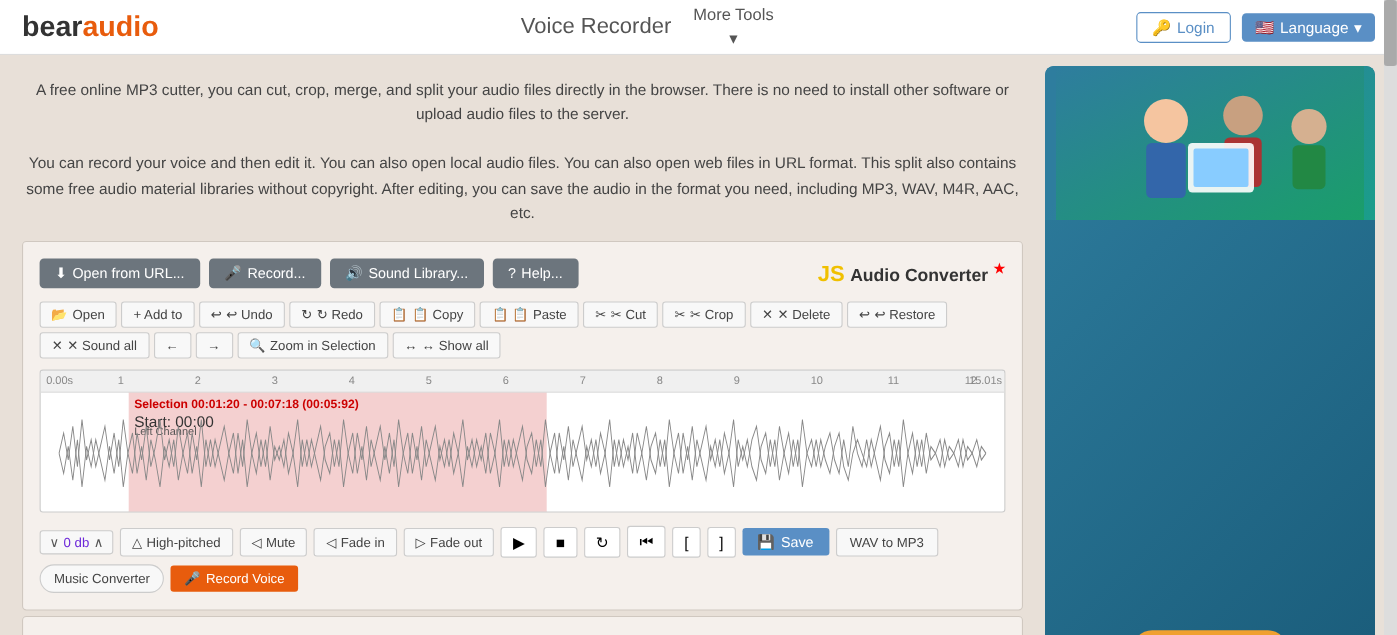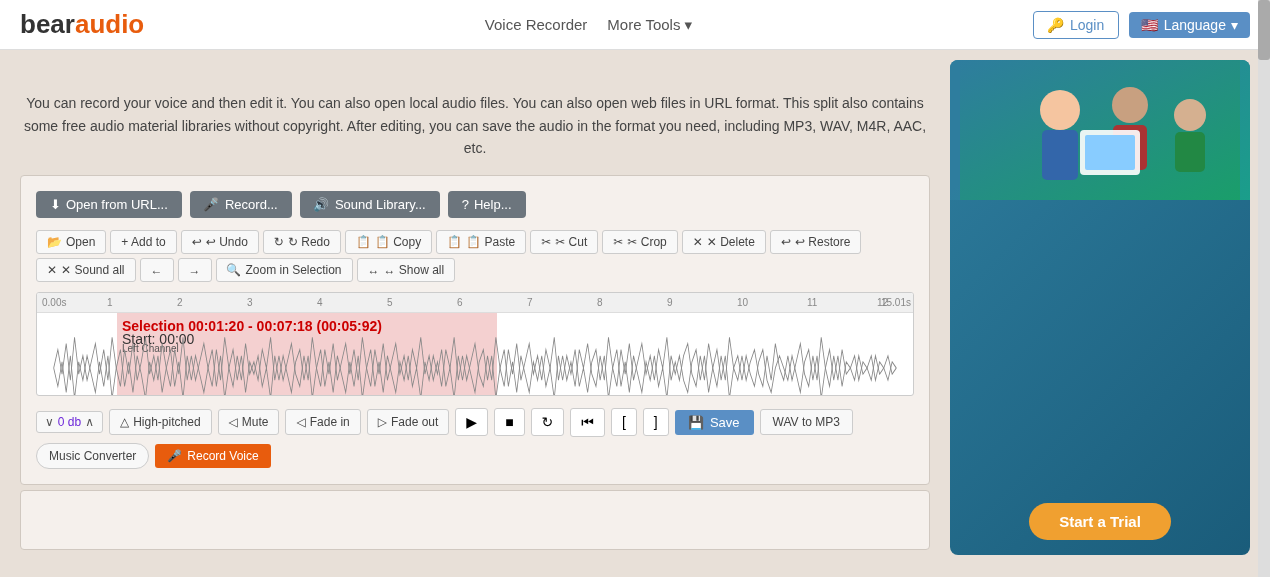--- a/index.html
+++ b/index.html
@@ -12,22 +12,22 @@
       display: flex;
       align-items: center;
       justify-content: space-between;
       padding: 8px 20px;
       height: 50px;
     }
     .logo { display: flex; align-items: center; }
     .logo-text { font-size: 26px; font-weight: bold; color: #333; }
     .logo-text span { color: #e85c0d; }
     .nav { display: flex; align-items: center; gap: 20px; }
-    .nav a { text-decoration: none; color: #555; font-size: 15px; }
-    .nav-dropdown { display: flex; align-items: flex-start; gap: 4px; cursor: pointer; color: #555; font-size: 15px; }
+    .nav a { text-decoration: none; color: #555; font-size: 20px; }
+    .nav-dropdown { display: flex; align-items: center; gap: 4px; cursor: pointer; color: #555; font-size: 15px; flex-direction: column; }
     .header-right { display: flex; align-items: center; gap: 10px; }
     .login-btn {
       background: transparent;
       border: 1px solid #5a8fc5;
       color: #5a8fc5;
       padding: 5px 14px;
       border-radius: 4px;
       cursor: pointer;
       font-size: 14px;
       display: flex; align-items: center; gap: 5px;
@@ -147,21 +147,21 @@
       cursor: pointer;
       font-size: 12px;
       display: flex; align-items: center; gap: 4px;
     }
 
     
     .waveform-container {
       background: #fff;
       border: 1px solid #ccc;
       border-radius: 3px;
-      height: 104px;
+      height: 130px;
       position: relative;
       overflow: hidden;
       margin-bottom: 12px;
     }
     .waveform-ruler {
       background: #f0f0f0;
       height: 20px;
       border-bottom: 1px solid #ddd;
       display: flex;
       align-items: center;
@@ -183,21 +183,21 @@
       left: 80px;
       width: 380px;
       height: 100%;
       background: rgba(220, 100, 100, 0.3);
       top: 0;
     }
     .selection-info {
       position: absolute;
       top: 5px;
       left: 85px;
-      font-size: 14px;
+      font-size: 11px;
       color: #c00;
       font-weight: bold;
     }
     .start-time {
       position: absolute;
       top: 18px;
       left: 85px;
       font-size: 14px;
       color: #333;
     }
@@ -355,20 +355,21 @@
       <span>🇺🇸</span>
       <span>Language</span>
       <span>▾</span>
     </button>
   </div>
 </div>
 
 <div class="main-content">
   <div class="left-content">
     <div class="description">
+      <p>A free online MP3 cutter, you can cut, crop, merge, and split your audio files directly in the browser. There is no need to install other software or upload audio files to the server.</p>
       <br>
       <p>You can record your voice and then edit it. You can also open local audio files. You can also open web files in URL format. This split also contains some free audio material libraries without copyright. After editing, you can save the audio in the format you need, including MP3, WAV, M4R, AAC, etc.</p>
     </div>
 
     <div class="editor-panel">
 
       <div class="top-toolbar">
         <button class="toolbar-btn">
           <span>⬇</span>
           <span>Open from URL...</span>
@@ -378,20 +379,25 @@
           <span>Record...</span>
         </button>
         <button class="toolbar-btn sound-btn">
           <span>🔊</span>
           <span>Sound Library...</span>
         </button>
         <button class="toolbar-btn help-btn">
           <span>?</span>
           <span>Help...</span>
         </button>
+        <div class="js-logo">
+          <span class="js-part" style="color:#f0c000; font-size:20px; font-weight:bold;">JS</span>
+          <span style="color:#333; font-size:16px;"> Audio Converter</span>
+          <span style="color:#f00; font-size:12px; vertical-align:super;">★</span>
+        </div>
       </div>
 
       <div class="edit-toolbar">
         <button class="edit-btn">
           <span>📂</span>
           <span>Open</span>
         </button>
         <button class="edit-btn">
           <span>+ Add to</span>
         </button>

